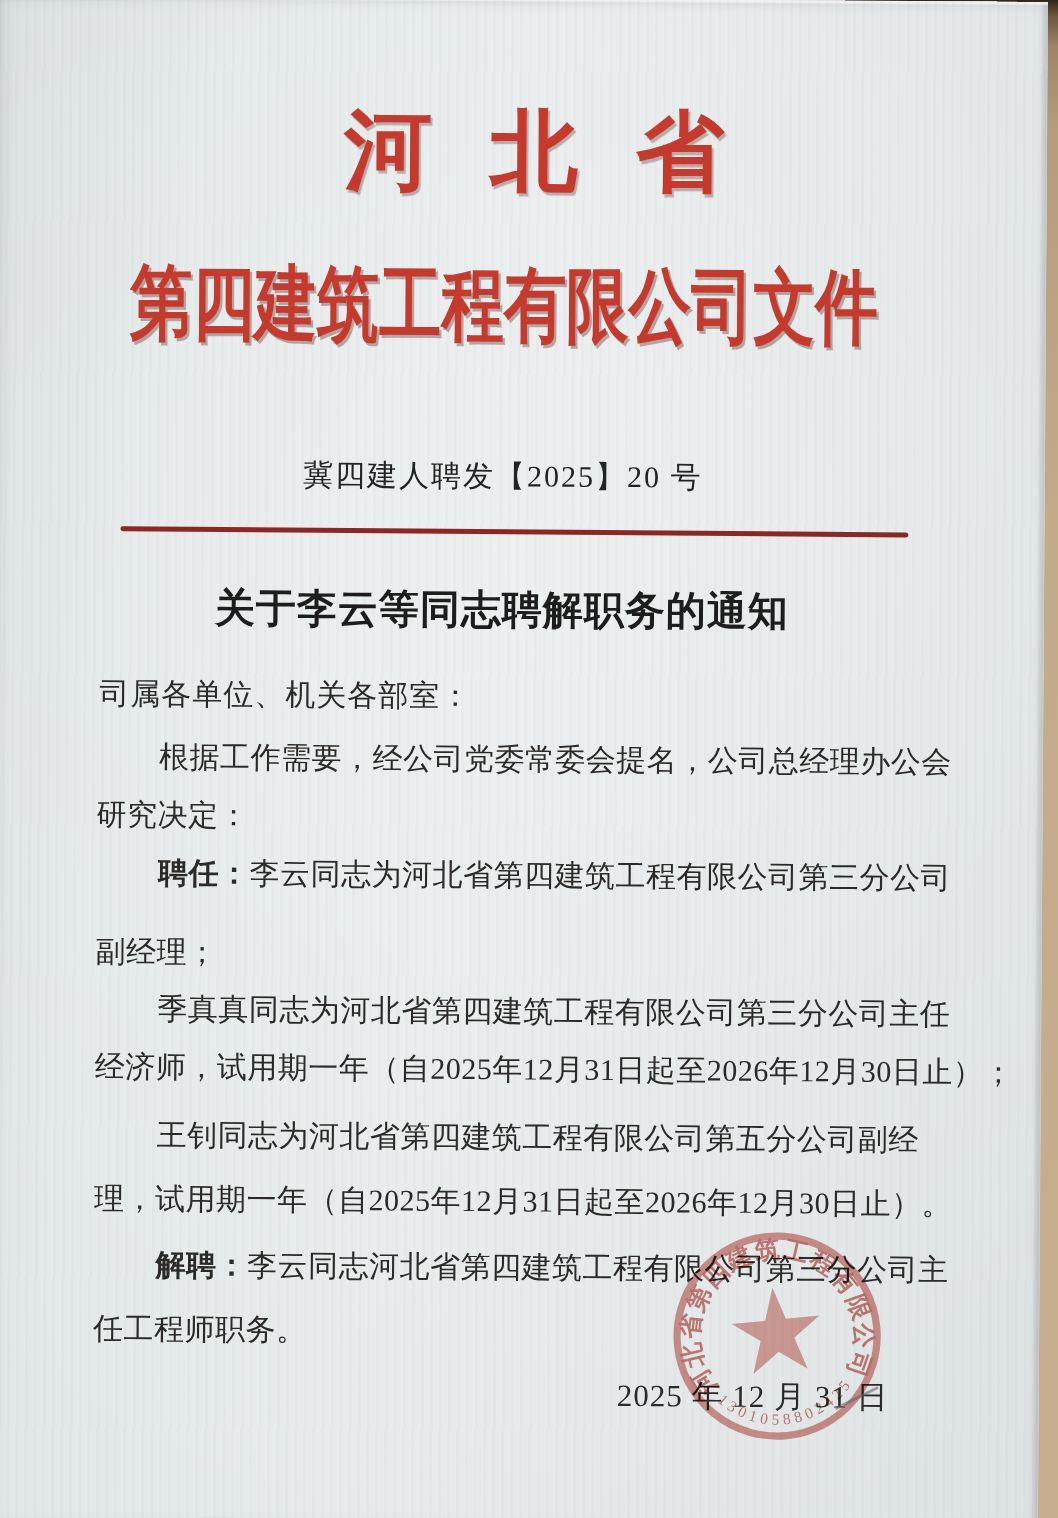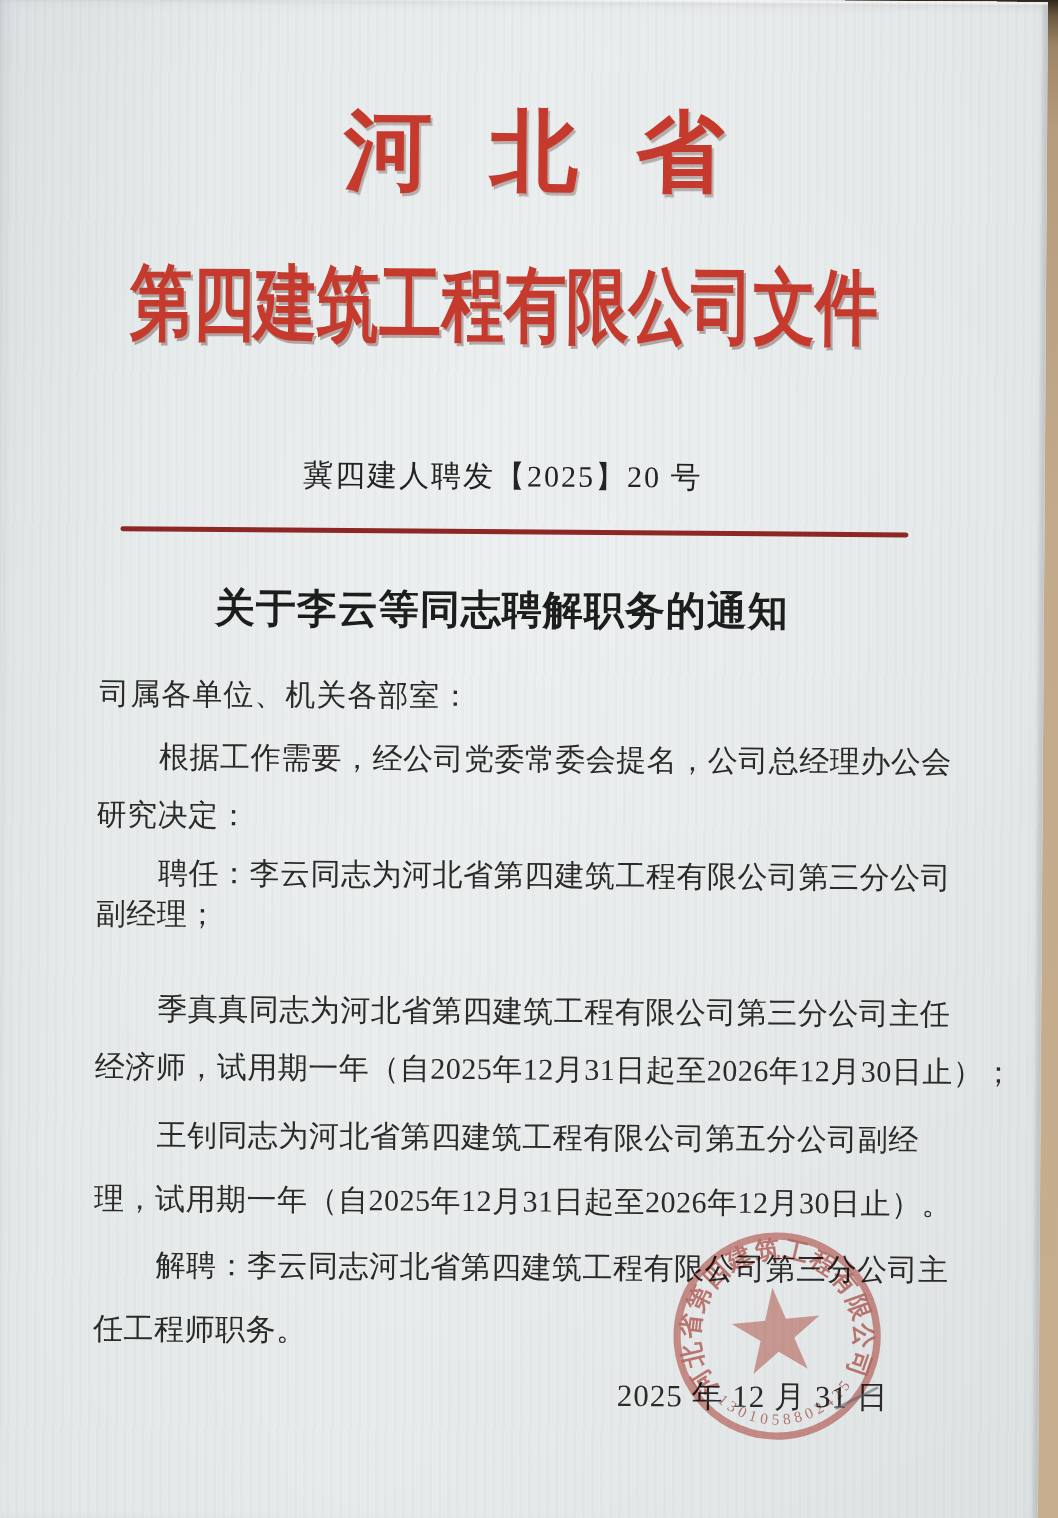--- a/index.html
+++ b/index.html
@@ -33,23 +33,23 @@
     top:263px;font-size:82px;font-weight:bold;color:#c53a2d;
     transform:scaleX(0.76);transform-origin:50% 0;line-height:1.1;
     text-shadow:3px 3px 0 rgba(75,35,30,0.35);
   }
   .docnum{top:458px;font-size:30px;letter-spacing:2px;color:#232323;}
   .rule{position:absolute;top:531px;left:128px;width:788px;height:5px;background:#8c2726;border-radius:3px;transform:rotate(0.08deg);}
   .title{top:584px;font-size:40px;font-weight:bold;color:#1d1d1d;letter-spacing:1px;}
   .salutation{position:absolute;top:678px;left:108px;font-size:30px;letter-spacing:1px;white-space:nowrap;}
 
   .bl{position:absolute;left:106px;font-size:30px;letter-spacing:0.5px;white-space:nowrap;color:#2b2a28;}
-  .bl .lead{font-weight:normal;}
+  .bl .lead{font-weight:bold;}
   .indent{padding-left:62px;}
-  .ln1{top:741px;}  .ln2{top:799px;}  .ln3{top:857px;}  .ln4{top:898px;}
+  .ln1{top:741px;}  .ln2{top:799px;}  .ln3{top:857px;}  .ln4{top:936px;}
   .ln5{top:993px;}  .ln6{top:1051px;} .ln7{top:1119px;} .ln8{top:1183px;}
   .ln9{top:1249px;} .ln10{top:1313px;}
 
   .date{position:absolute;top:1376px;left:630px;font-size:31px;letter-spacing:1px;white-space:nowrap;}
 
   .seal{
     position:absolute;left:656px;top:1202px;width:268px;height:268px;
     transform:rotate(-6deg);opacity:0.85;mix-blend-mode:multiply;
   }
   .penmark{

